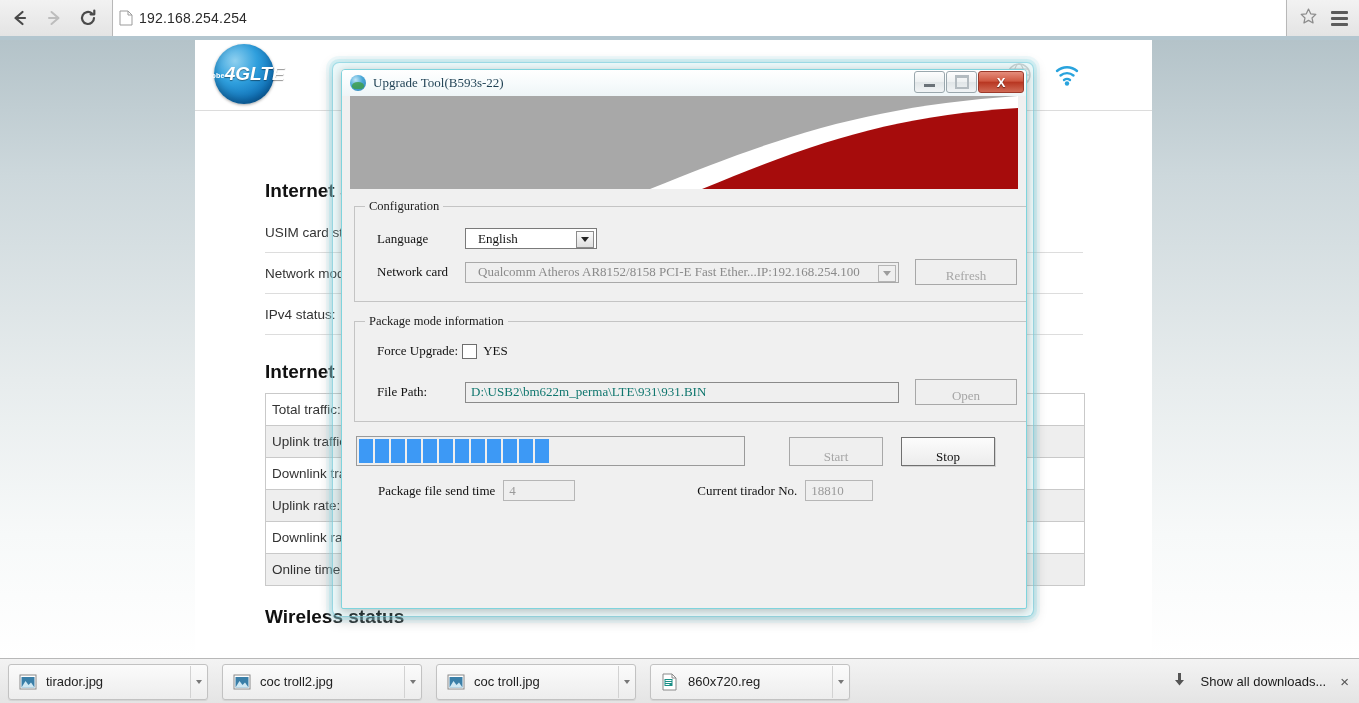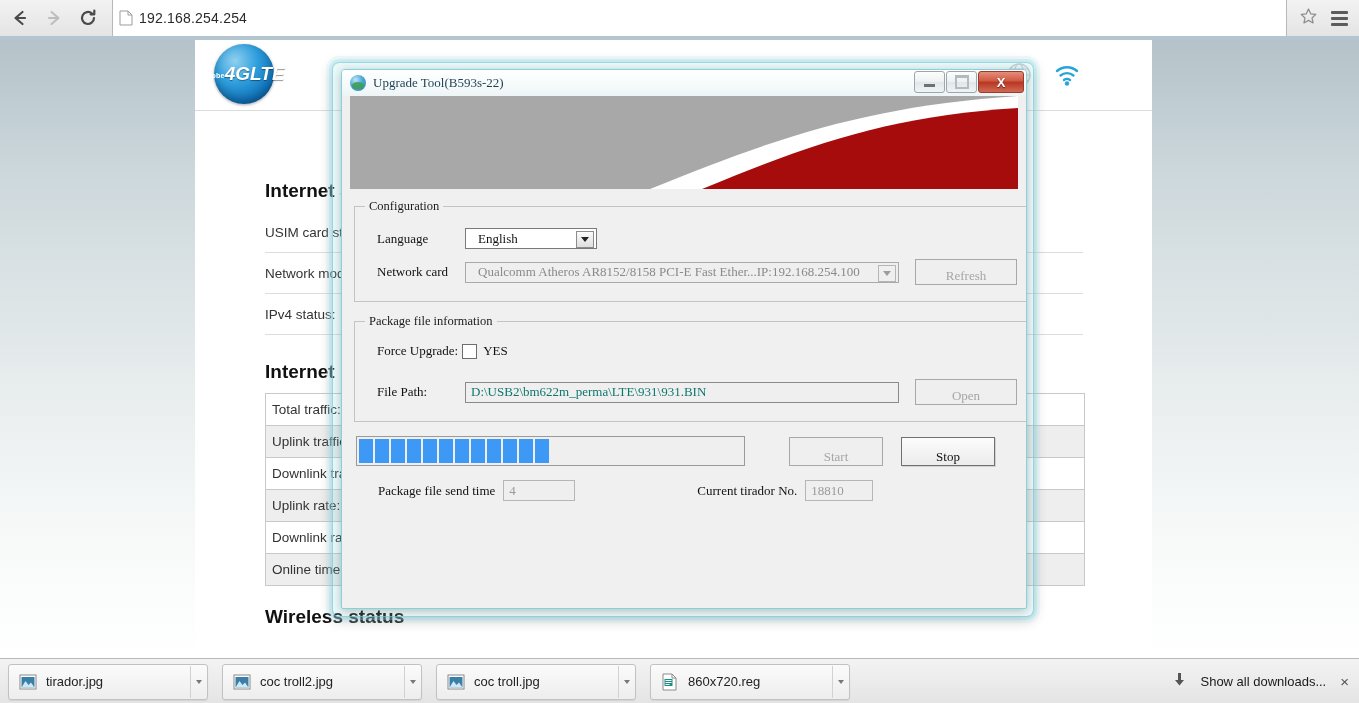--- a/index.html
+++ b/index.html
@@ -438,21 +438,21 @@
                 <span class="tri-down"></span>
               </span>
           </div>
           <div class="btn disabled" style="margin-left:16px;width:100px;">
             <span>Refresh</span>
           </div>
         </div>
       </fieldset>
 
       <fieldset class="group">
-        <legend>Package file information</legend>
+        <legend>Package mode information</legend>
 
         <div class="row">
           <span class="lbl" style="margin-left:12px;">Force Upgrade:</span>
           <span class="checkbox"></span>
           <span class="lbl">YES</span>
         </div>
 
         <div class="row" style="margin-top:20px;">
           <span class="lbl" style="width:88px;margin-left:12px;">File Path:</span>
           <div class="textbox" style="width:434px;">

